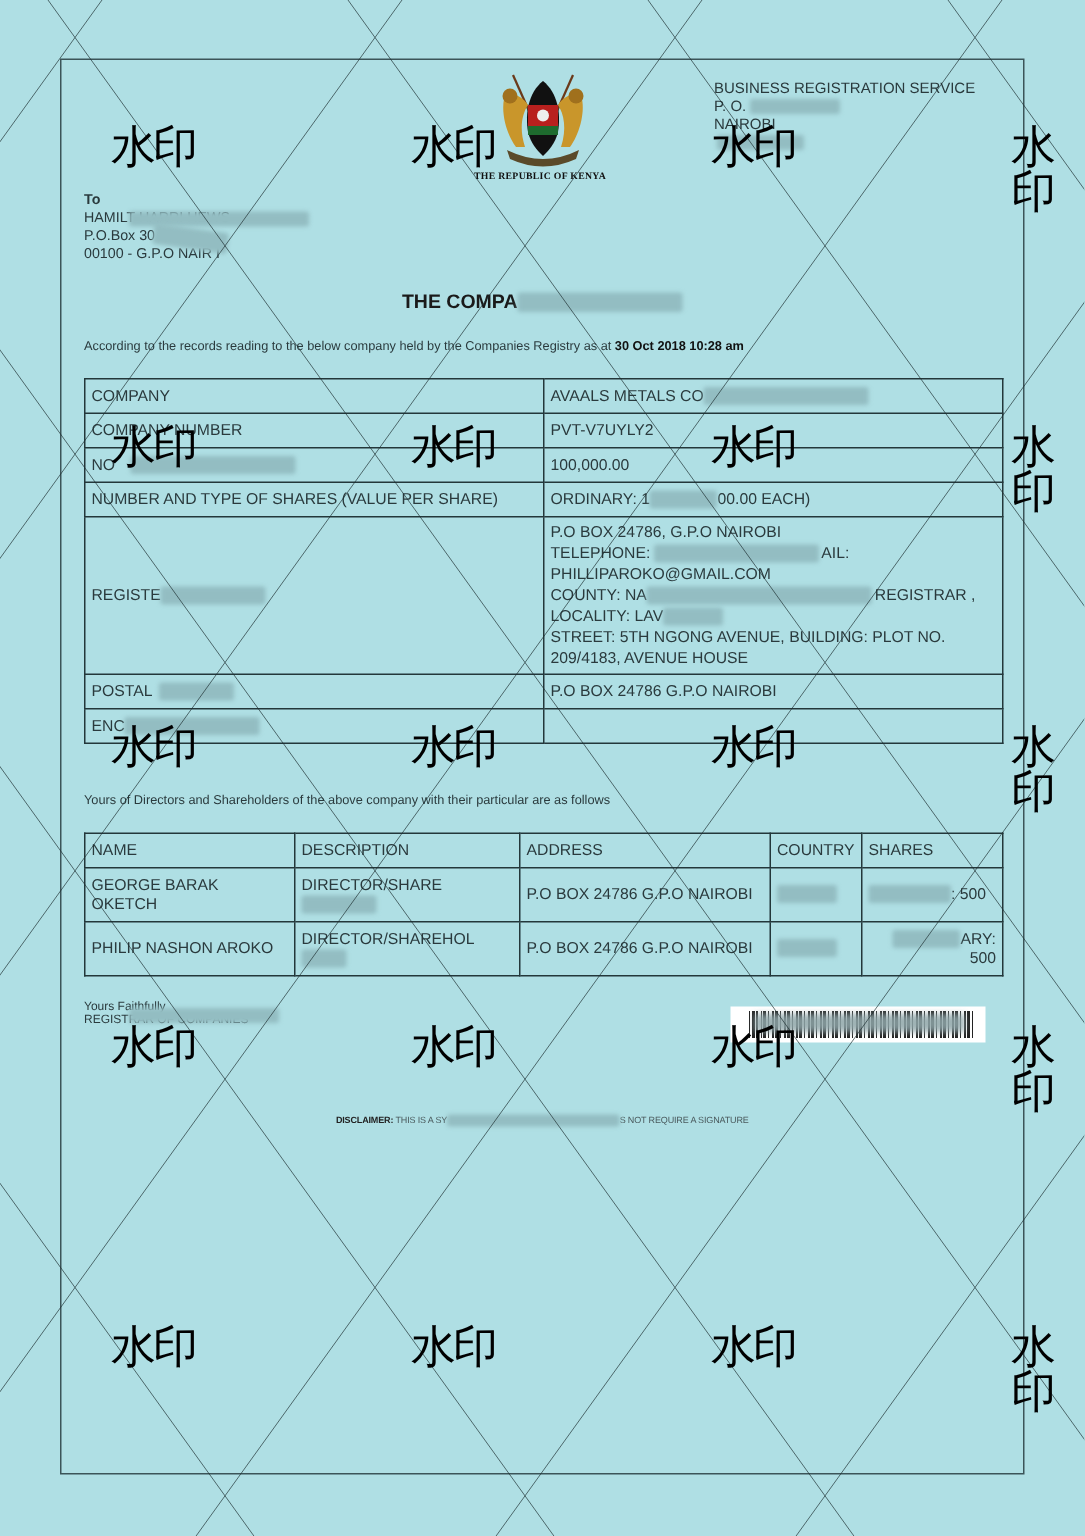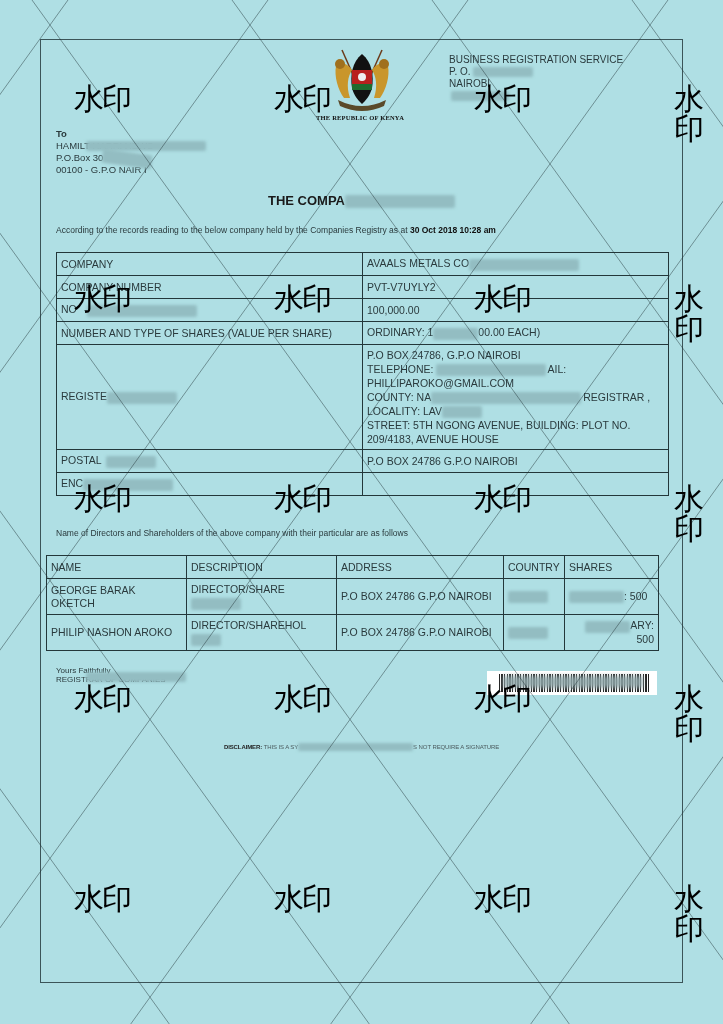--- a/index.html
+++ b/index.html
@@ -4,35 +4,35 @@
 <style>
   html, body { margin:0; padding:0; }
   body { width:723px; height:1024px; background:#afdfe4; position:relative; overflow:hidden;
          font-family:"Liberation Sans", sans-serif; color:#1d2b2e; }
   .page { position:absolute; left:40px; top:39px; width:643px; height:944px; border:1px solid #3b5458; box-sizing:border-box; }
   .lattice { position:absolute; left:0; top:0; width:723px; height:1024px; pointer-events:none; z-index:5; }
   .wm { position:absolute; font-family:"DejaVu Sans", sans-serif; font-size:30px; color:#000; z-index:6; letter-spacing:-2px; line-height:1; }
   .blur { display:inline-block; background:#93bdc2; filter:blur(1.5px); vertical-align:middle; height:12px; border-radius:2px; }
   .crest { position:absolute; left:330px; top:46px; width:64px; height:66px; }
   .crest-caption { position:absolute; left:316px; top:114px; font-family:"Liberation Serif", serif; font-weight:bold; font-size:6.5px; letter-spacing:0.2px; color:#111; }
-  .brs { position:absolute; left:449px; top:54px; font-size:10px; line-height:12px; color:#2a3a3d; }
+  .brs { position:absolute; left:476px; top:54px; font-size:10px; line-height:12px; color:#2a3a3d; }
   .to { position:absolute; left:56px; top:128px; font-size:9.5px; line-height:12px; color:#2a3a3d; }
   .to b { font-weight:bold; }
   .title { position:absolute; left:0; width:723px; top:193px; text-align:center; font-size:13px; font-weight:bold; color:#1a1a1a; }
   .intro { position:absolute; left:56px; top:225px; font-size:8.5px; color:#2a3a3d; }
   .intro b { font-weight:bold; color:#111; }
   table { border-collapse:collapse; position:absolute; font-size:10.5px; color:#2a3a3d; }
   td, th { border:1px solid #23373a; padding:2px 4px; text-align:left; font-weight:normal; vertical-align:middle; }
   .t1 { left:56px; top:252px; width:613px; }
   .t1 td:first-child { width:297px; }
   .t1 td { height:18px; }
   .t1 .tall td { height:100px; }
   .t1 .addr { line-height:14px;margin-left:32px; }
   .t2-caption { position:absolute; left:56px; top:528px; font-size:8.5px; color:#2a3a3d; }
-  .t2 { left:46px; top:555px; width:613px; }
+  .t2 { left:56px; top:555px; width:613px; }
   .t2 th { height:18px; }
   .t2 td { height:31px; line-height:13px; }
   .yours { position:absolute; left:56px; top:666px; font-size:8px; line-height:9px; color:#2a3a3d; }
   .barcode { position:absolute; left:487px; top:671px; width:170px; height:24px; background:#fff; }
   .barcode .bars { position:absolute; left:12px; top:3px; width:150px; height:18px;
       background:repeating-linear-gradient(90deg,#222 0 1px,#fff 1px 2px,#222 2px 4px,#fff 4px 5px,#222 5px 6px,#fff 6px 8px); }
   .barcode .smear { position:absolute; left:16px; top:5px; width:140px; height:12px; background:#8fa6a9; filter:blur(2px); opacity:.85; }
   .disclaimer { position:absolute; left:0; width:723px; top:743px; text-align:center; font-size:6px; color:#4a5a5d; letter-spacing:-0.1px; }
   .disclaimer b { color:#222; }
 </style>
@@ -144,21 +144,21 @@
     <td><span>POSTAL</span><span class="blur" style="width:50px;margin-left:4px"></span></td>
     <td>P.O BOX 24786 G.P.O NAIROBI</td>
   </tr>
   <tr>
     <td><span>ENC</span><span class="blur" style="width:90px"></span></td>
     <td></td>
   </tr>
 </tbody>
   </table>
 
-<div class="t2-caption">Name of Directors and Shareholders of the above company with their particular are as follows</div>
+<div class="t2-caption">Yours of Directors and Shareholders of the above company with their particular are as follows</div>
 
 <table class="t2">
   <tbody>
       <tr>
     <th style="width:131px">NAME</th>
     <th style="width:141px">DESCRIPTION</th>
     <th style="width:158px">ADDRESS</th>
     <th style="width:52px">COUNTRY</th>
     <th>SHARES</th>
   </tr>

